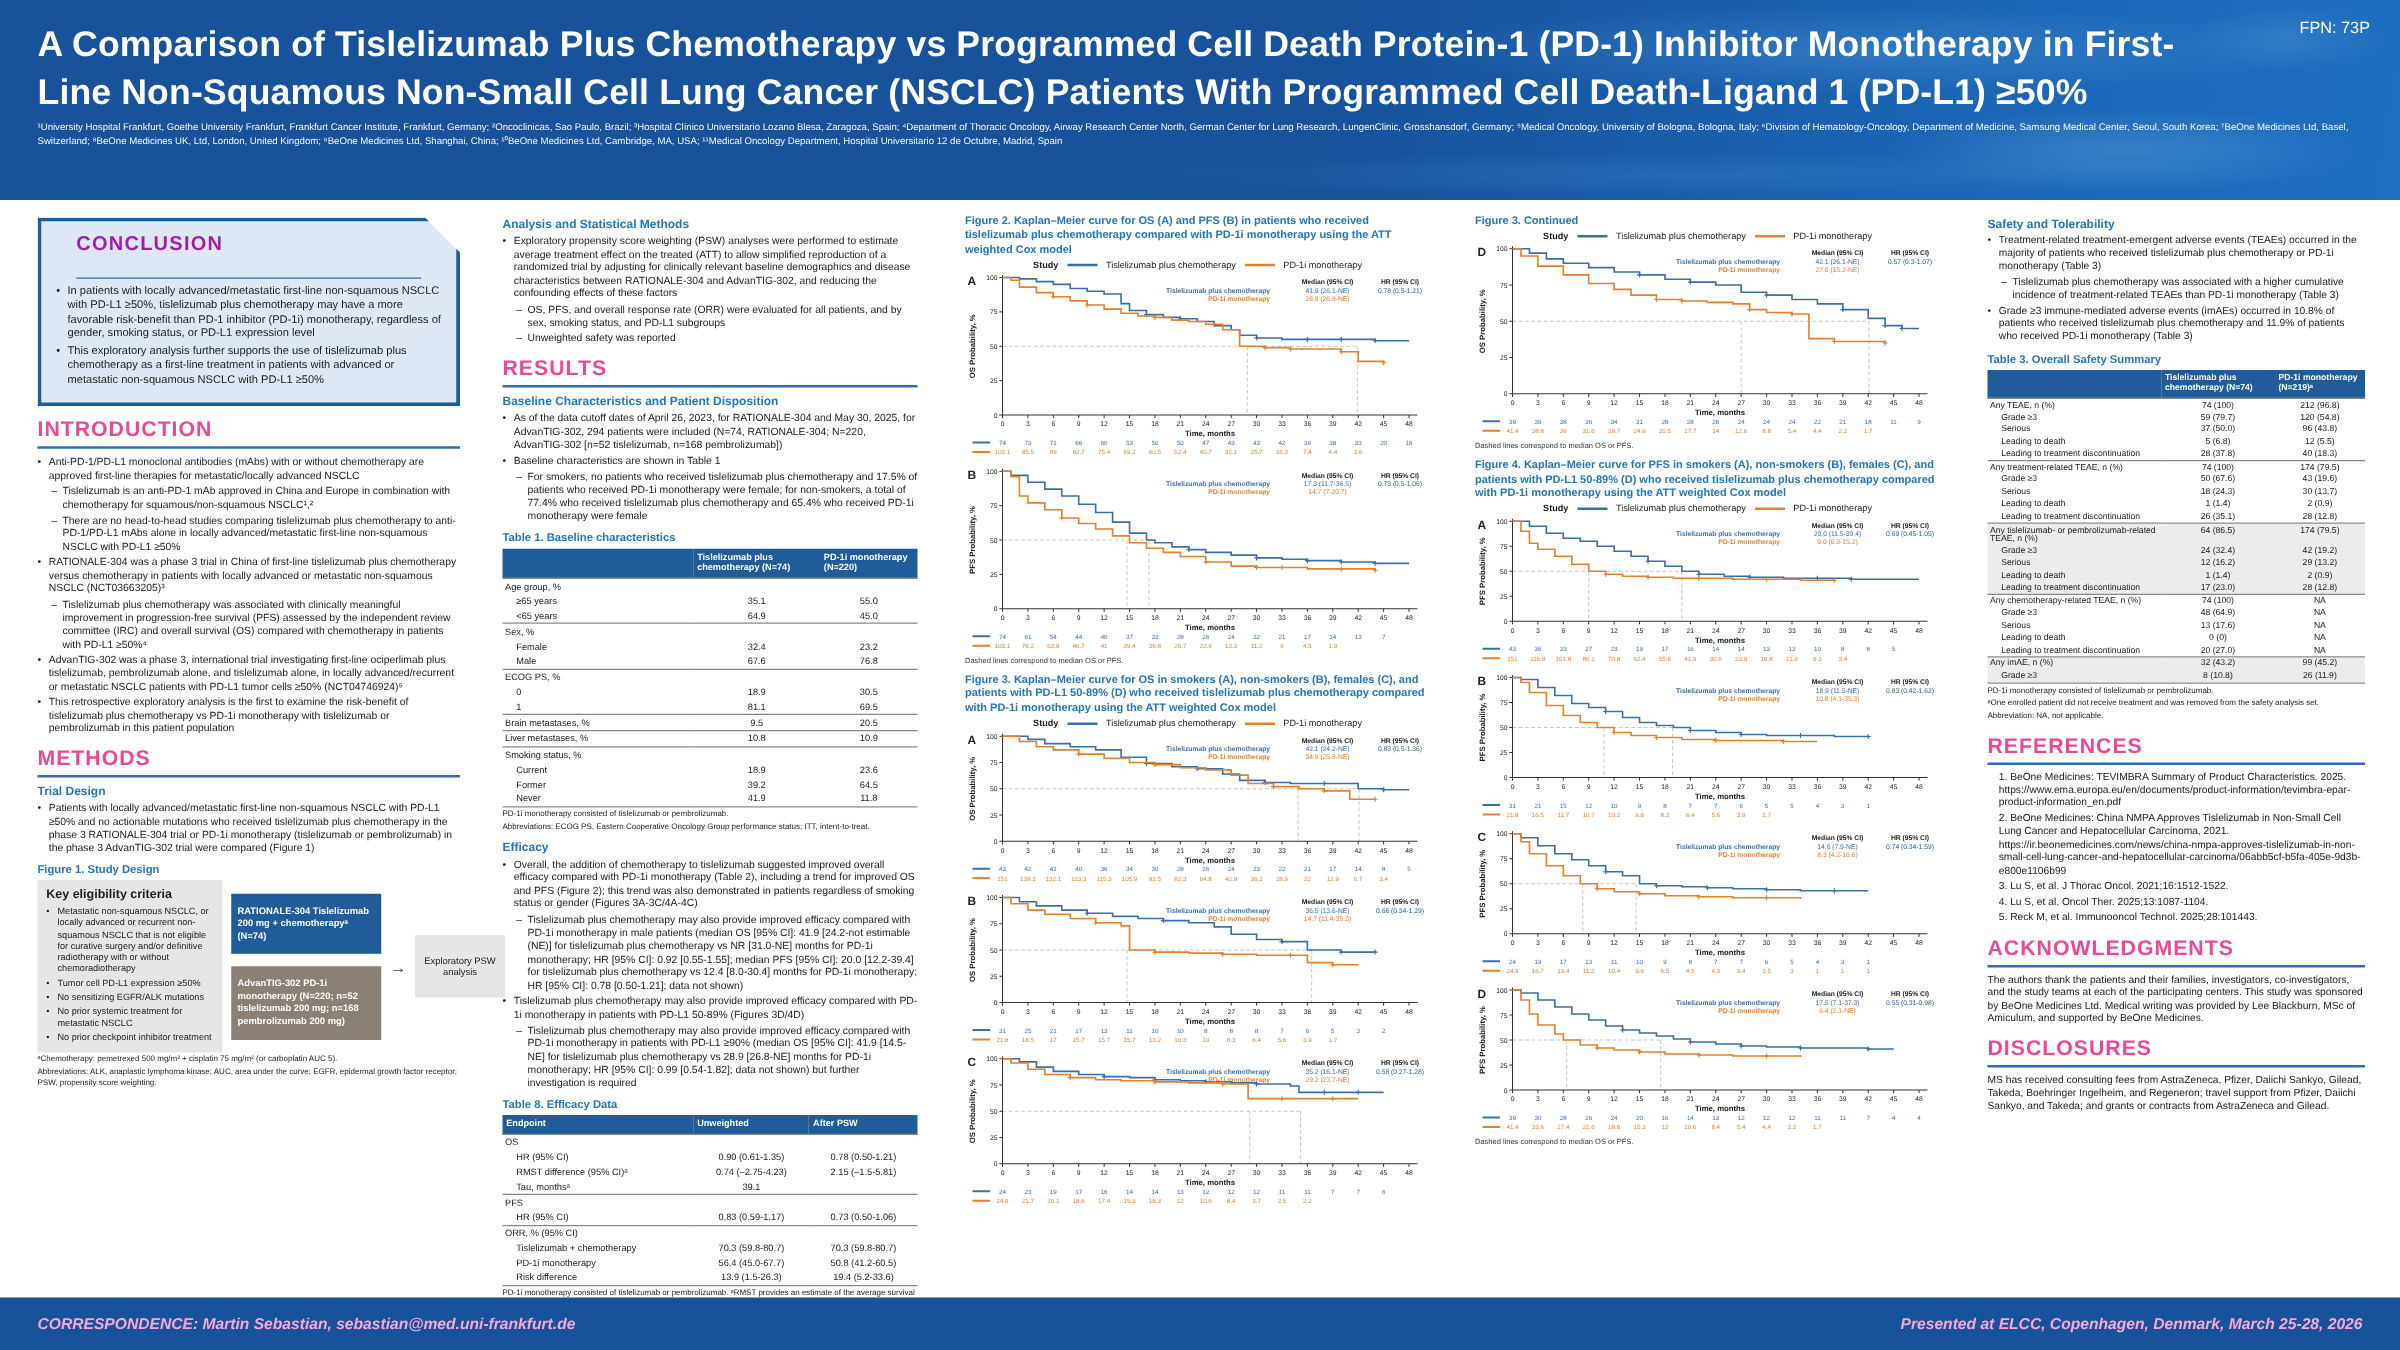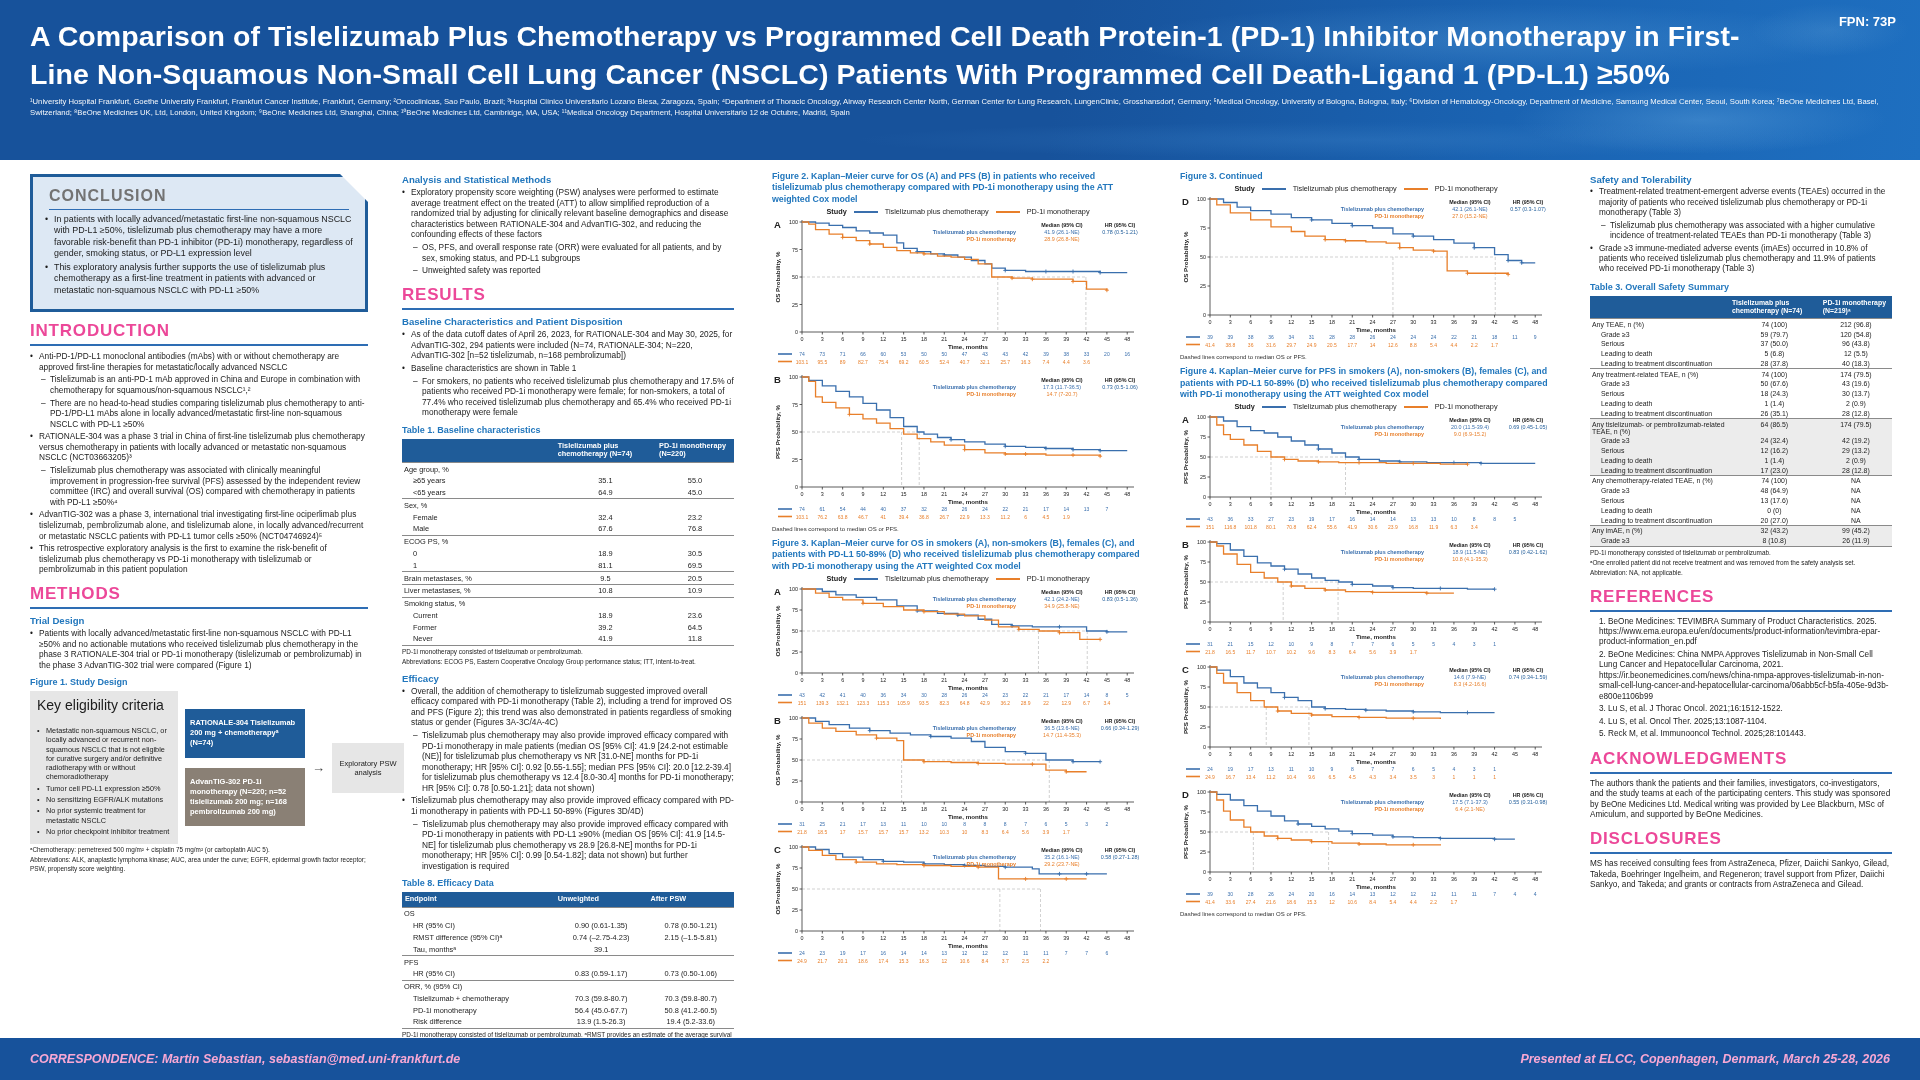--- a/index.html
+++ b/index.html
@@ -6,21 +6,21 @@
   body{width:1920px;height:1080px;overflow:hidden;font-family:"Liberation Sans",sans-serif;background:#fff;color:#1c1c1c}
   .poster{position:relative;width:1920px;height:1080px}
   
   header{position:absolute;top:0;left:0;width:1920px;height:160px;color:#fff;
     background:
       radial-gradient(closest-side at 1500px 40px, rgba(90,160,220,.35), transparent 90%),
       radial-gradient(closest-side at 1700px 120px, rgba(120,185,235,.30), transparent 85%),
       radial-gradient(closest-side at 1830px 30px, rgba(70,140,205,.45), transparent 88%),
       radial-gradient(closest-side at 1360px 140px, rgba(60,130,200,.35), transparent 90%),
       linear-gradient(100deg,#17529b 55%,#1a63b2 78%,#1e6fc0 100%)}
-  .fpn{position:absolute;top:14px;right:24px;font-size:13px;font-weight:bold}
+  .fpn{position:absolute;top:14px;right:24px;font-size:13px;font-weight:normal}
   .title{margin:0;padding:18px 170px 0 30px;font-size:28.5px;font-weight:bold;line-height:1.32;letter-spacing:.1px}
   .authors{padding:7px 30px 0;font-size:13px}
   .affils{padding:4px 30px 0;font-size:7.7px;line-height:1.35;opacity:.96}
   
   .col{position:absolute;top:168px}
   #col1{left:30px;width:338px}
   #col2{left:402px;width:332px}
   #col3{left:772px;width:372px}
   #col4{left:1180px;width:372px}
   #col5{left:1590px;width:302px}
@@ -28,36 +28,36 @@
   h2.sec{color:#ec4899;font-size:17px;font-weight:bold;letter-spacing:.8px;border-bottom:2.5px solid #2e6db4;padding-bottom:3px;margin:9px 0 5px}
   h3.sub{color:#2277bd;font-size:9.6px;font-weight:bold;margin:6px 0 2px}
   .figcap{color:#2277bd;font-weight:bold;font-size:9px;margin:7px 0 4px}
   .li{display:flex;font-size:8.3px;line-height:1.27;margin:2.2px 0}
   .li .b{width:9px;flex:none}
   .li.l2{padding-left:11px}
   .fn{font-size:6.4px;line-height:1.3;color:#222;margin-top:2px}
   
   .concl{border:3px solid #1f5c99;background:#dde8f4;padding:8px 12px 10px;margin-top:6px;
     clip-path:polygon(0 0,calc(100% - 28px) 0,100% 28px,100% 100%,0 100%)}
-  .concl h2{color:#737373;font-size:16px;letter-spacing:1px;margin:2px 4px 4px;border-bottom:1.5px solid #2e6db4;padding-bottom:4px}
+  .concl h2{color:#a21caf;font-size:16px;letter-spacing:1px;margin:2px 16px 4px;border-bottom:1.5px solid #2e6db4;padding-bottom:17px}
   .concl .li{font-size:8.9px;margin:3px 0}
   
   table{width:100%;border-collapse:collapse;font-size:7.4px;margin-top:1px}
   thead th{background:#1f5c99;color:#fff;font-weight:bold;padding:3px 3px;text-align:left;font-size:7.3px;line-height:1.2}
   thead th:first-child{text-align:left}
   td{padding:1.4px 2px;vertical-align:top}
   td.v{text-align:center}
   tr.g>td{border-top:1px solid #8a8a8a}
   tr.i>td:first-child{padding-left:11px}
   tr.z>td{background:#ececec}
   tbody{border-bottom:1.5px solid #8a8a8a}
   
   .sd{display:flex;gap:7px;margin-top:2px;align-items:stretch}
   .elig{background:#e6e6e6;padding:6px 7px;width:134px;flex:none}
-  .elig .h{font-weight:normal;font-size:14px;margin-bottom:13px}
+  .elig .h{font-weight:bold;font-size:10px;margin-bottom:3px}
   .elig .li{font-size:7.3px;margin:2px 0}
   .mid{display:flex;flex-direction:column;gap:10px;justify-content:center;width:120px;flex:none}
   .bx{color:#fff;text-align:left;font-size:7.5px;line-height:1.35;padding:9px 5px;font-weight:bold}
   .bx.blue{background:#1f5c99}
   .bx.taupe{background:#8a8075}
   .arrow{align-self:center;font-size:13px;color:#444;flex:none}
   .psw{background:#e6e6e6;align-self:center;padding:16px 6px;font-size:7.5px;text-align:center;width:60px;flex:none}
   
   .fig-title{color:#2277bd;font-weight:bold;font-size:8.8px;line-height:1.3;margin:3px 0 1px}
   .legend{display:flex;justify-content:center;align-items:center;gap:7px;font-size:7.3px;margin:2px 0 0}

